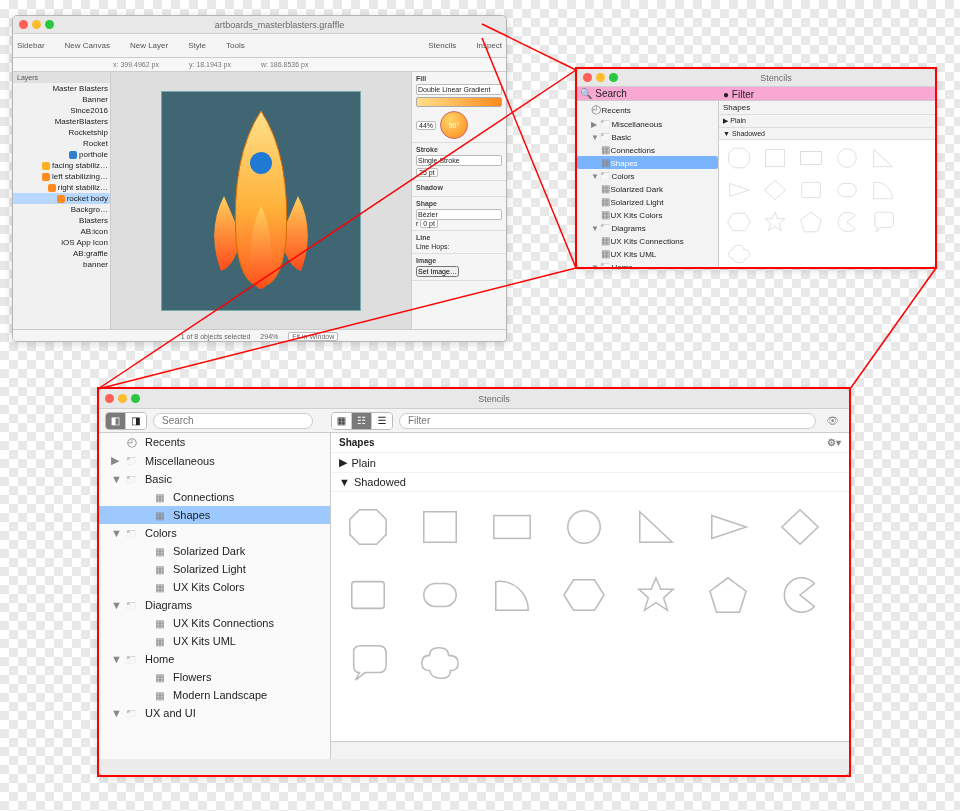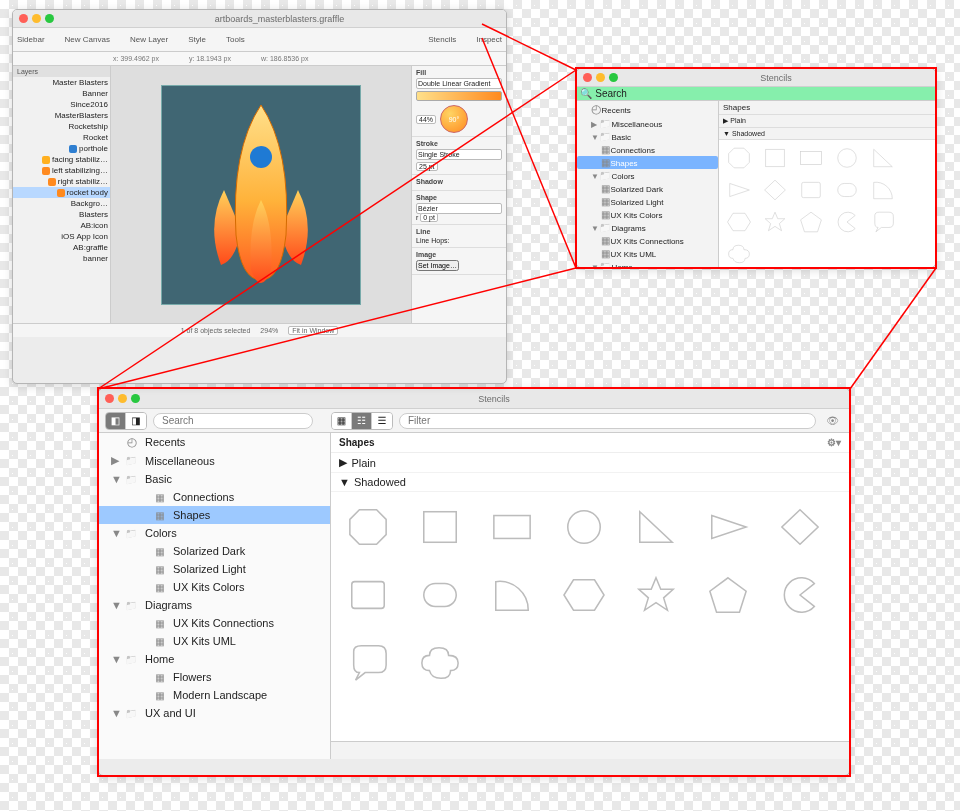--- a/index.html
+++ b/index.html
@@ -17,21 +17,21 @@
     color: #222;
   }
   .win { position:absolute; background:#ececec; border:1px solid #b5b5b5; border-radius:5px; box-shadow:0 2px 10px rgba(0,0,0,.15); overflow:hidden; }
   .titlebar { height:18px; background:#e8e8e8; border-bottom:1px solid #d0d0d0; display:flex; align-items:center; padding:0 6px; gap:5px; font-size:9px; color:#666;}
   .tl-dots { display:flex; gap:4px; }
   .dot { width:9px; height:9px; border-radius:50%; }
   .dot.r{background:#ff5f57;} .dot.y{background:#febc2e;} .dot.g{background:#28c840;}
   .ttl { flex:1; text-align:center; color:#6b6b6b; font-size:9px; }
 
   
-  #main { left:12px; top:9px; width:495px; height:375px; z-index:3;}
+  #main { left:12px; top:15px; width:495px; height:327px; z-index:3;}
   #main .toolbar { height:24px; background:#f5f5f5; border-bottom:1px solid #ccc; display:flex; align-items:center; padding:0 4px; font-size:8px; color:#555; gap:20px;}
   #main .ruler { height:14px; background:#f7f7f7; border-bottom:1px solid #ccc; font-size:7px; color:#777; display:flex; align-items:center; padding-left:100px; gap:30px;}
   #main .body { display:flex; height:257px;}
   #main .layers { width:98px; background:#f1f1f1; border-right:1px solid #ccc; font-size:8px; overflow:hidden;}
   #main .layers .hd{background:#e0e0e0;padding:2px 4px;font-size:7px;color:#555;}
   #main .layers .row{padding:1px 2px 1px 16px; white-space:nowrap; display:flex; align-items:center; gap:2px;justify-content:flex-end;}
   #main .layers .row.sub{padding-left:28px;}
   #main .layers .swatch{width:8px;height:8px;border-radius:2px;}
   #main .canvasA { flex:1; background:#dedede; display:flex; align-items:center; justify-content:center; position:relative;}
   #main .art { width:200px; height:220px; background:#406673; border:1px solid #7aa; position:relative; display:flex; align-items:center; justify-content:center;}
@@ -247,21 +247,21 @@
 
 <div id="stSmall" class="win">
   <div class="titlebar">
     <div class="tl-dots">
       <span class="dot r"></span>
       <span class="dot y"></span>
       <span class="dot g"></span>
     </div>
     <span class="ttl">Stencils</span>
   </div>
-  <div style="height:14px;background:#86efac;border-bottom:1px solid #ccc;display:flex;flex-direction:column;">
+  <div style="height:14px;background:#f9a8d4;border-bottom:1px solid #ccc;display:flex;">
     <div style="width:142px;padding:1px 3px;">
       <div class="srch">🔍 <span>Search</span></div>
     </div>
     <div style="flex:1;padding:1px 3px;">
       <div class="srch" style="margin:1px">● <span>Filter</span></div>
     </div>
   </div>
   <div class="body">
     <div class="sb" id="stSmall-sb">
         <div class="row"><span class="ic clock-ic"></span><span>Recents</span></div>

